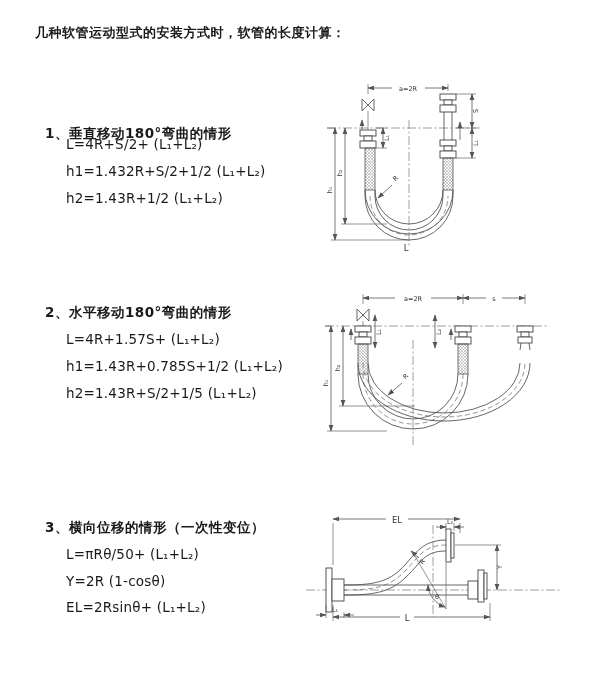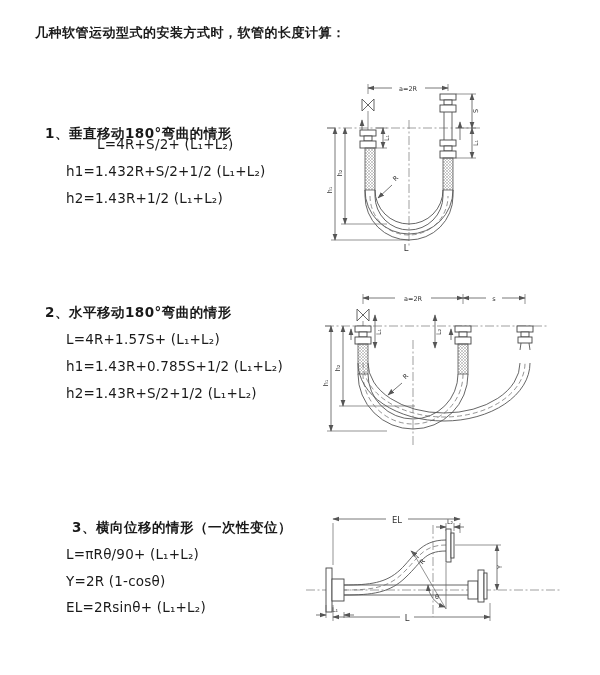--- a/index.html
+++ b/index.html
@@ -20,31 +20,31 @@
   svg .dim{stroke:#555;stroke-width:0.8;fill:none;}
   svg .dlabel{font-family:"DejaVu Sans",sans-serif;font-size:6.5px;fill:#333;}
   svg .dlabel-big{font-family:"DejaVu Sans",sans-serif;font-size:8.5px;fill:#333;}
 </style>
 </head>
 <body>
 
 <div class="abs page-title">几种软管运动型式的安装方式时，软管的长度计算：</div>
 
 <div class="abs sec-heading" style="top:110px;margin-top:15px;">1、垂直移动180°弯曲的情形</div>
-<div class="abs formula" style="top:136px;margin-left:31px;">L=4R+S/2+ (L₁+L₂)</div>
+<div class="abs formula" style="top:136px;">L=4R+S/2+ (L₁+L₂)</div>
 <div class="abs formula" style="top:163px;">h1=1.432R+S/2+1/2 (L₁+L₂)</div>
 <div class="abs formula" style="top:190px;">h2=1.43R+1/2 (L₁+L₂)</div>
 
 <div class="abs sec-heading" style="top:304px;">2、水平移动180°弯曲的情形</div>
 <div class="abs formula" style="top:331px;">L=4R+1.57S+ (L₁+L₂)</div>
 <div class="abs formula" style="top:358px;">h1=1.43R+0.785S+1/2 (L₁+L₂)</div>
-<div class="abs formula" style="top:385px;">h2=1.43R+S/2+1/2 (L₁+L₂)</div>
-
-<div class="abs sec-heading" style="top:519px;margin-left:27px;">3、横向位移的情形（一次性变位）</div>
-<div class="abs formula" style="top:546px;">L=πRθ/90+ (L₁+L₂)</div>
+<div class="abs formula" style="top:385px;">h2=1.43R+S/2+1/5 (L₁+L₂)</div>
+
+<div class="abs sec-heading" style="top:519px;">3、横向位移的情形（一次性变位）</div>
+<div class="abs formula" style="top:546px;">L=πRθ/50+ (L₁+L₂)</div>
 <div class="abs formula" style="top:573px;">Y=2R (1-cosθ)</div>
 <div class="abs formula" style="top:599px;">EL=2Rsinθ+ (L₁+L₂)</div>
 
 <svg style="left:315px;top:78px;" width="280" height="175" viewBox="0 0 280 175">
   <defs>
     <marker id="a1" viewBox="0 0 10 10" refX="9" refY="5" markerWidth="7" markerHeight="7" orient="auto-start-reverse" markerUnits="userSpaceOnUse">
       <path d="M0,1.5 L10,5 L0,8.5 Z" fill="#555"></path>
     </marker>
     <pattern id="b1" width="3" height="3" patternUnits="userSpaceOnUse">
       <path d="M0,3 L3,0 M0,0 L3,3" stroke="#999" stroke-width="0.5"></path>

